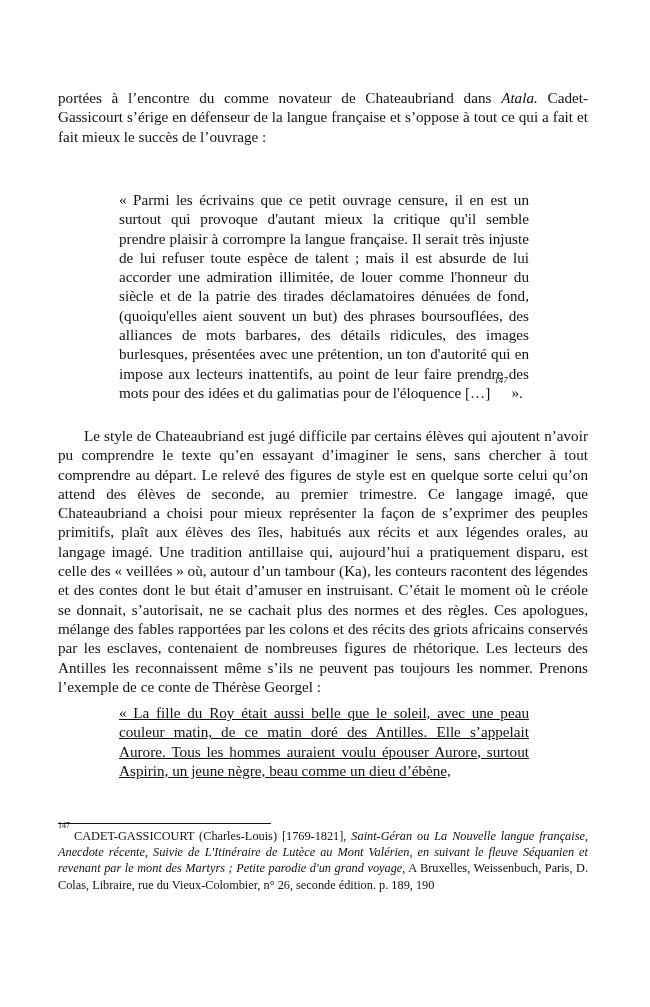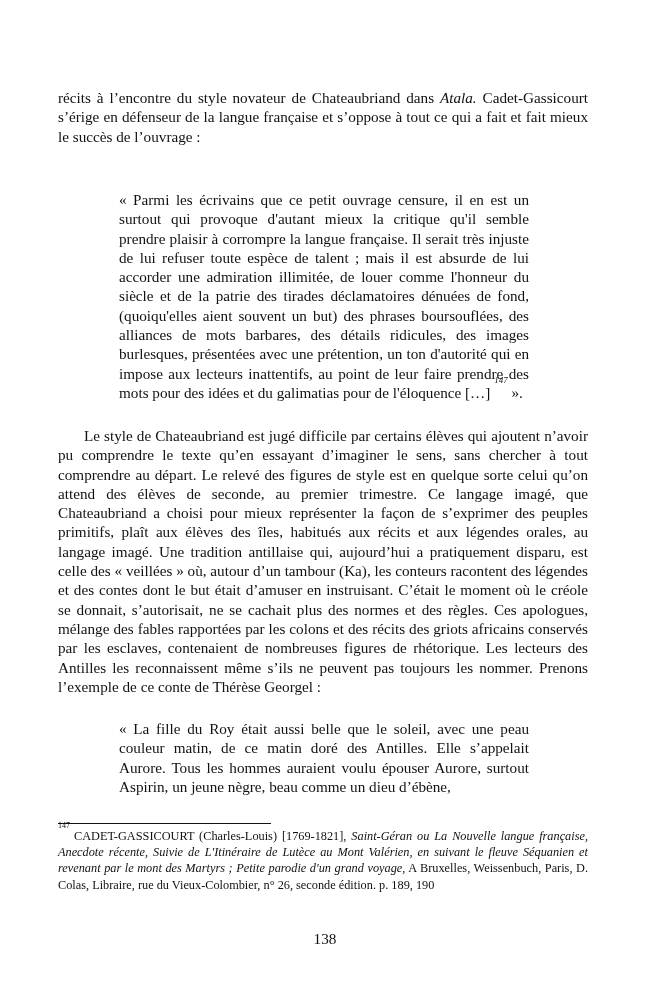--- a/index.html
+++ b/index.html
@@ -84,36 +84,35 @@
       line-height: 19px;
     }
     em { }
   </style>
 </head>
 <body>
 
 <div class="page">
 
   <div class="body-text" style="top:88px;">
-    <p><span>récits à l’encontre du style novateur de Chateaubriand dans </span><em>Atala.</em><span> Cadet-Gassicourt s’érige en défenseur de la langue française et s’oppose à tout ce qui a fait et fait mieux le succès de l’ouvrage :</span></p>
+    <p><span>portées à l’encontre du comme novateur de Chateaubriand dans </span><em>Atala.</em><span> Cadet-Gassicourt s’érige en défenseur de la langue française et s’oppose à tout ce qui a fait et fait mieux le succès de l’ouvrage :</span></p>
   </div>
 
   <div class="quote" style="top:190px;font-family:Liberation Serif, serif;">
     <p><span> « Parmi les écrivains que ce petit ouvrage censure, il en est un surtout qui provoque d'autant mieux la critique qu'il semble prendre plaisir à corrompre la langue française. Il serait très injuste de lui refuser toute espèce de talent ; mais il est absurde de lui accorder une admiration illimitée, de louer comme l'honneur du siècle et de la patrie des tirades déclamatoires dénuées de fond, (quoiqu'elles aient souvent un but) des phrases boursouflées, des alliances de mots barbares, des détails ridicules, des images burlesques, présentées avec une prétention, un ton d'autorité qui en impose aux lecteurs inattentifs, au point de leur faire prendre des mots pour des idées et du galimatias pour de l'éloquence […] </span><sup class="fnref">147</sup><span> ».</span></p>
   </div>
 
   <div class="body-text" style="top:426px;">
     <p class="indent">Le style de Chateaubriand est jugé difficile par certains élèves qui ajoutent n’avoir pu comprendre le texte qu’en essayant d’imaginer le sens, sans chercher à tout comprendre au départ. Le relevé des figures de style est en quelque sorte celui qu’on attend des élèves de seconde, au premier trimestre. Ce langage imagé, que Chateaubriand a choisi pour mieux représenter la façon de s’exprimer des peuples primitifs, plaît aux élèves des îles, habitués aux récits et aux légendes orales, au langage imagé. Une tradition antillaise qui, aujourd’hui a pratiquement disparu, est celle des « veillées » où, autour d’un tambour (Ka), les conteurs racontent des légendes et des contes dont le but était d’amuser en instruisant. C’était le moment où le créole se donnait, s’autorisait, ne se cachait plus des normes et des règles. Ces apologues, mélange des fables rapportées par les colons et des récits des griots africains conservés par les esclaves, contenaient de nombreuses figures de rhétorique. Les lecteurs des Antilles les reconnaissent même s’ils ne peuvent pas toujours les nommer. Prenons l’exemple de ce conte de Thérèse Georgel :</p>
   </div>
 
-  <div class="quote" style="top:719px;">
+  <div class="quote" style="top:703px;text-decoration:underline;">
     <p>« La fille du Roy était aussi belle que le soleil, avec une peau couleur matin, de ce matin doré des Antilles. Elle s’appelait Aurore. Tous les hommes auraient voulu épouser Aurore, surtout Aspirin, un jeune nègre, beau comme un dieu d’ébène,</p>
   </div>
 
   <div class="footnote-rule"></div>
 
   <div class="footnote">
     <p><sup>147</sup><span>CADET-GASSICOURT (Charles-Louis) [1769-1821], </span><em>Saint-Géran ou La Nouvelle langue française, Anecdote récente, Suivie de L'Itinéraire de Lutèce au Mont Valérien, en suivant le fleuve Séquanien et revenant par le mont des Martyrs ; Petite parodie d'un grand voyage</em><span>, A Bruxelles, Weissenbuch, Paris, D. Colas, Libraire, rue du Vieux-Colombier, n° 26, seconde édition. p. 189, 190</span></p>
   </div>
 
-  <div class="page-number">138</div>
 
 </div>
 
 </body></html>

